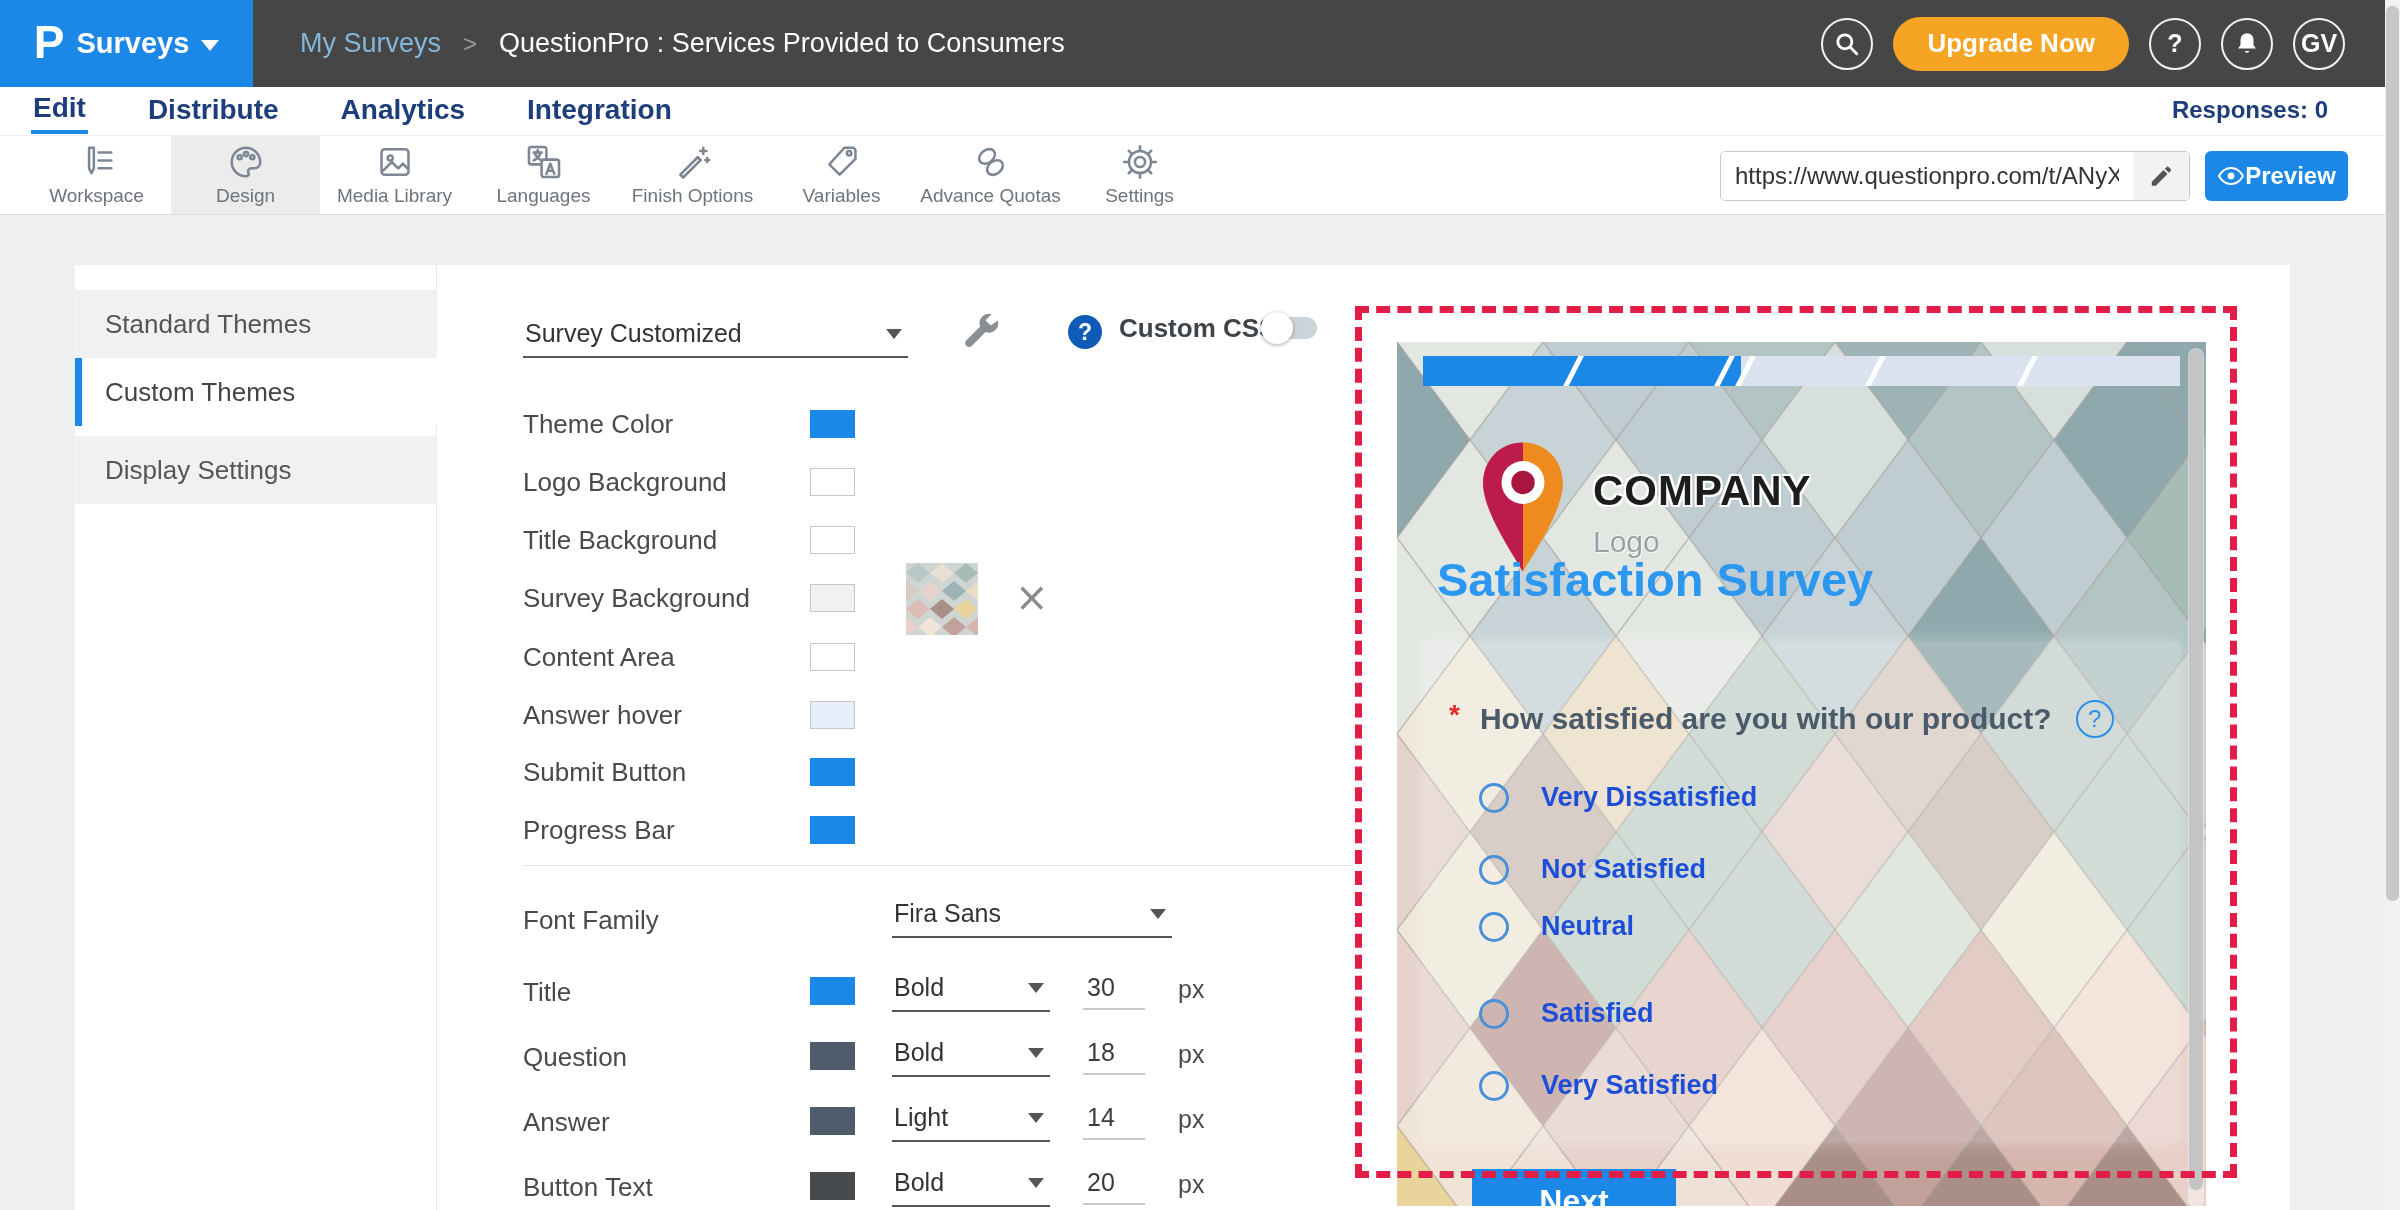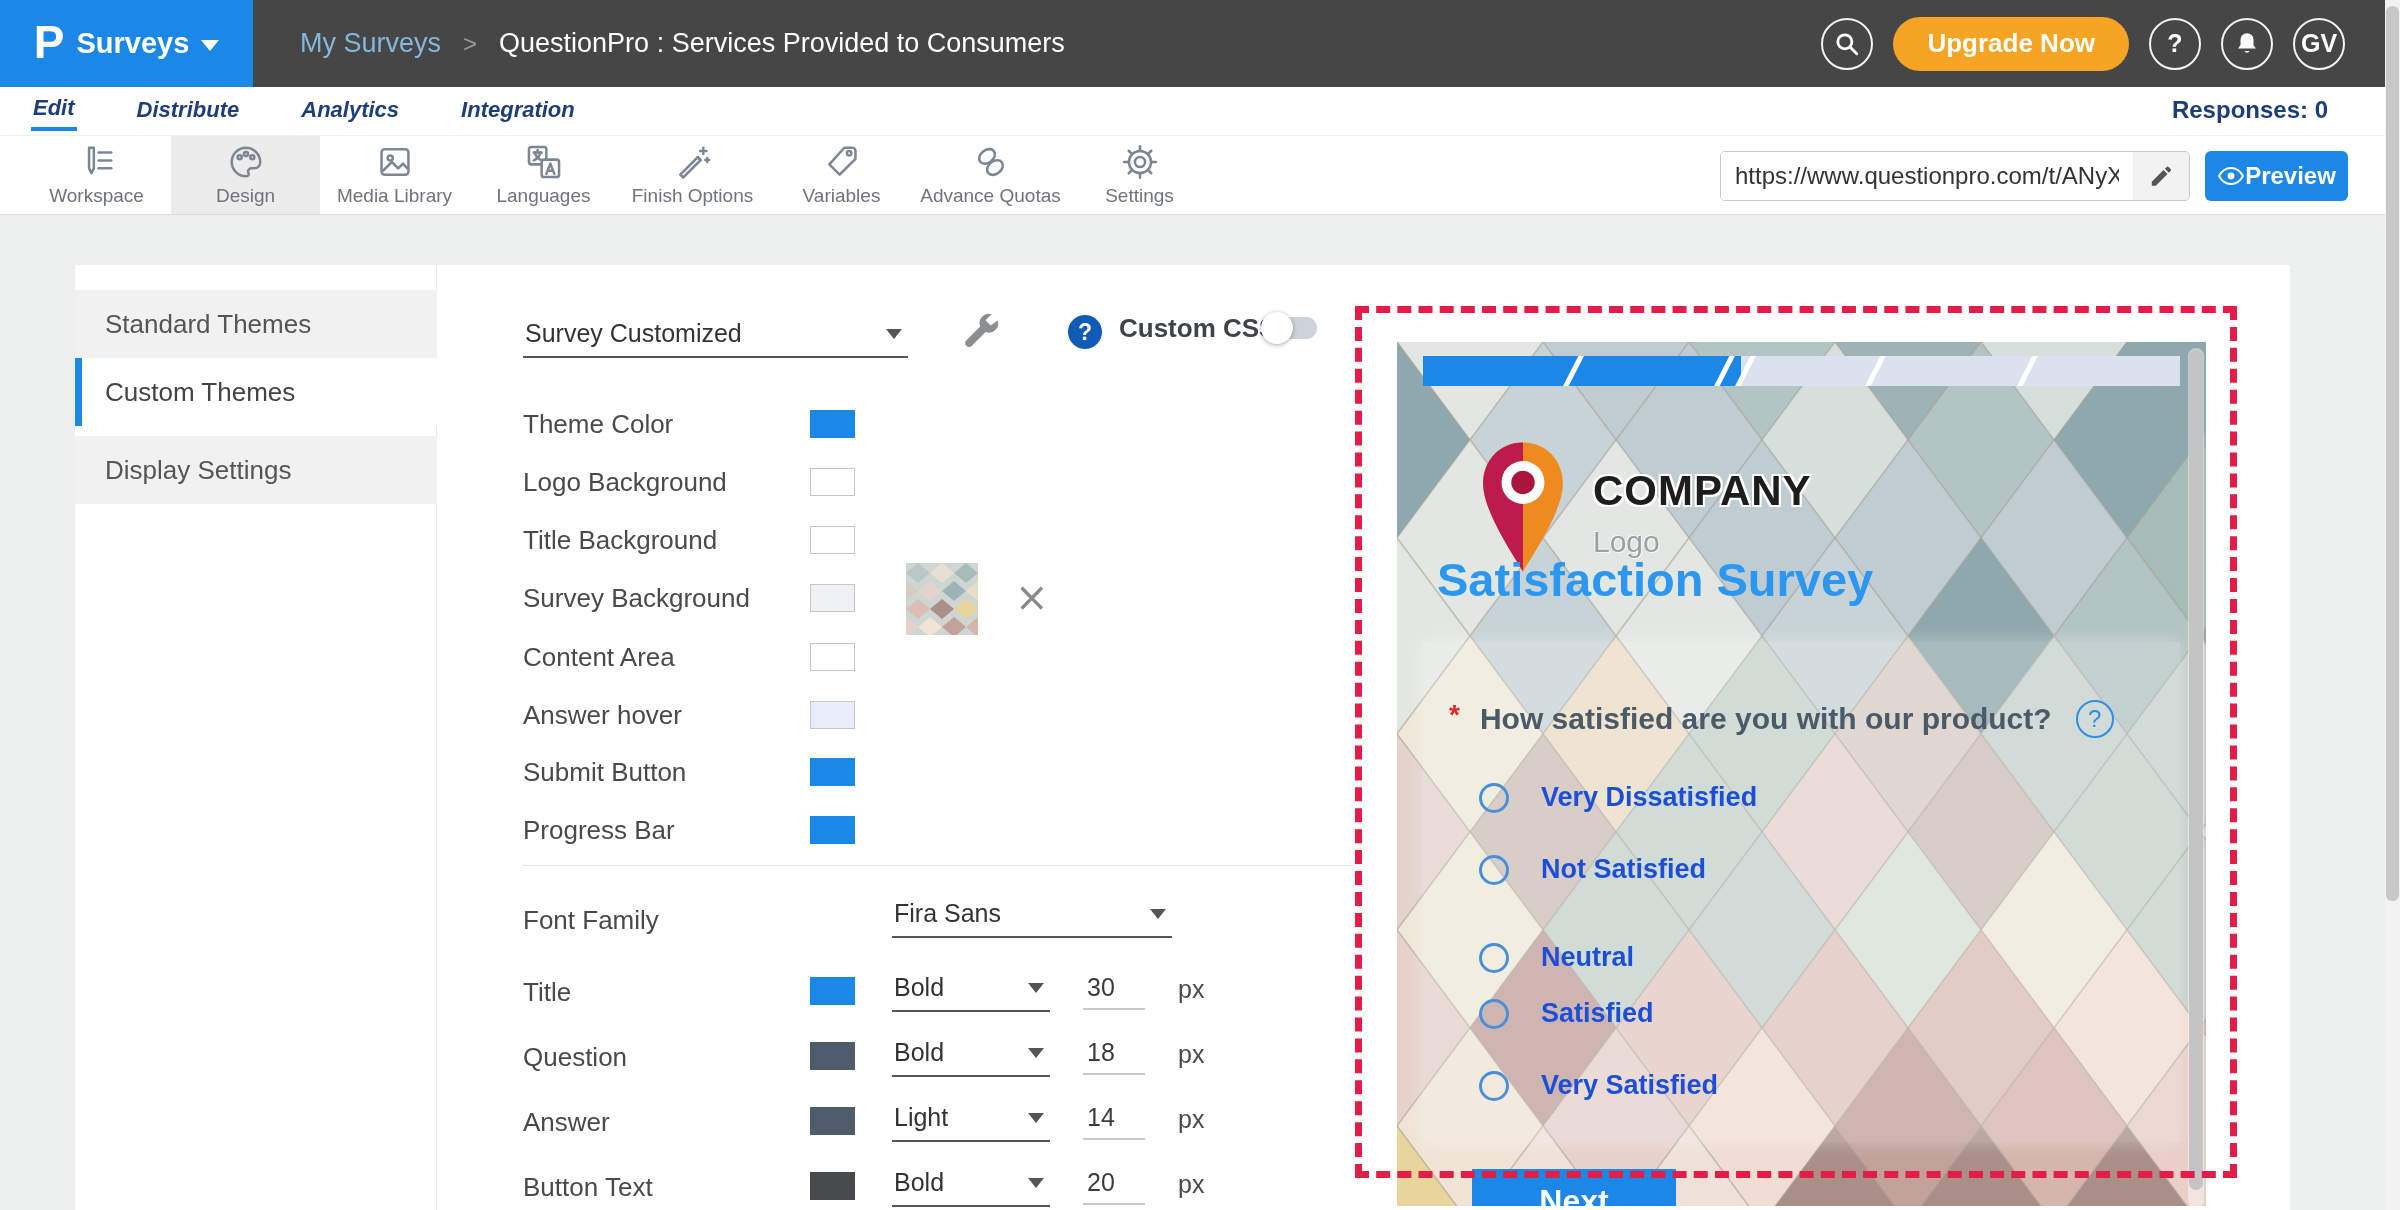--- a/index.html
+++ b/index.html
@@ -24,22 +24,22 @@
   .circ { width:52px; height:52px; border:2px solid #f2f2f2; border-radius:50%;
     display:flex; align-items:center; justify-content:center; color:#fff;
     font-size:25px; font-weight:bold; cursor:pointer; flex:none; }
   .pill { height:54px; border-radius:27px; background:#f5a423; color:#fff;
     font-size:26px; font-weight:bold; display:flex; align-items:center;
     padding:0 34px; cursor:pointer; }
 
   
   .navrow { position:absolute; left:0; top:87px; width:2400px; height:48px;
     background:#fff; display:flex; align-items:center; padding-left:31px; gap:58px; }
-  .tab { color:#1d3d7b; font-size:22px; font-weight:bold; cursor:pointer;
-    padding:4px 2px 6px;font-style:italic; }
+  .tab { color:#1d3d7b; font-size:28px; font-weight:bold; cursor:pointer;
+    padding:4px 2px 6px; }
   .tab.active { border-bottom:4px solid #1b87e6; }
   .responses { position:absolute; right:72px; top:96px; color:#1d3d7b;
     font-size:24px; font-weight:bold; }
 
   
   .toolrow { position:absolute; left:0; top:135px; width:2400px; height:80px;
     background:#fff; border-top:1px solid #efefef; border-bottom:1px solid #dcdcdc;
     display:flex; align-items:stretch; padding-left:22px; }
   .titem { width:149px; display:flex; flex-direction:column; align-items:center;
     justify-content:center; gap:4px; color:#7d8793; cursor:pointer; }
@@ -553,21 +553,21 @@
     </div>
 
     <div class="opt" style="top:440px">
       <span class="radio"></span>
       <span class="optlabel">Very Dissatisfied</span>
     </div>
     <div class="opt" style="top:512px">
       <span class="radio"></span>
       <span class="optlabel">Not Satisfied</span>
     </div>
-    <div class="opt" style="top:600px">
+    <div class="opt" style="top:569px">
       <span class="radio"></span>
       <span class="optlabel">Neutral</span>
     </div>
     <div class="opt" style="top:656px">
       <span class="radio"></span>
       <span class="optlabel">Satisfied</span>
     </div>
     <div class="opt" style="top:728px">
       <span class="radio"></span>
       <span class="optlabel">Very Satisfied</span>

